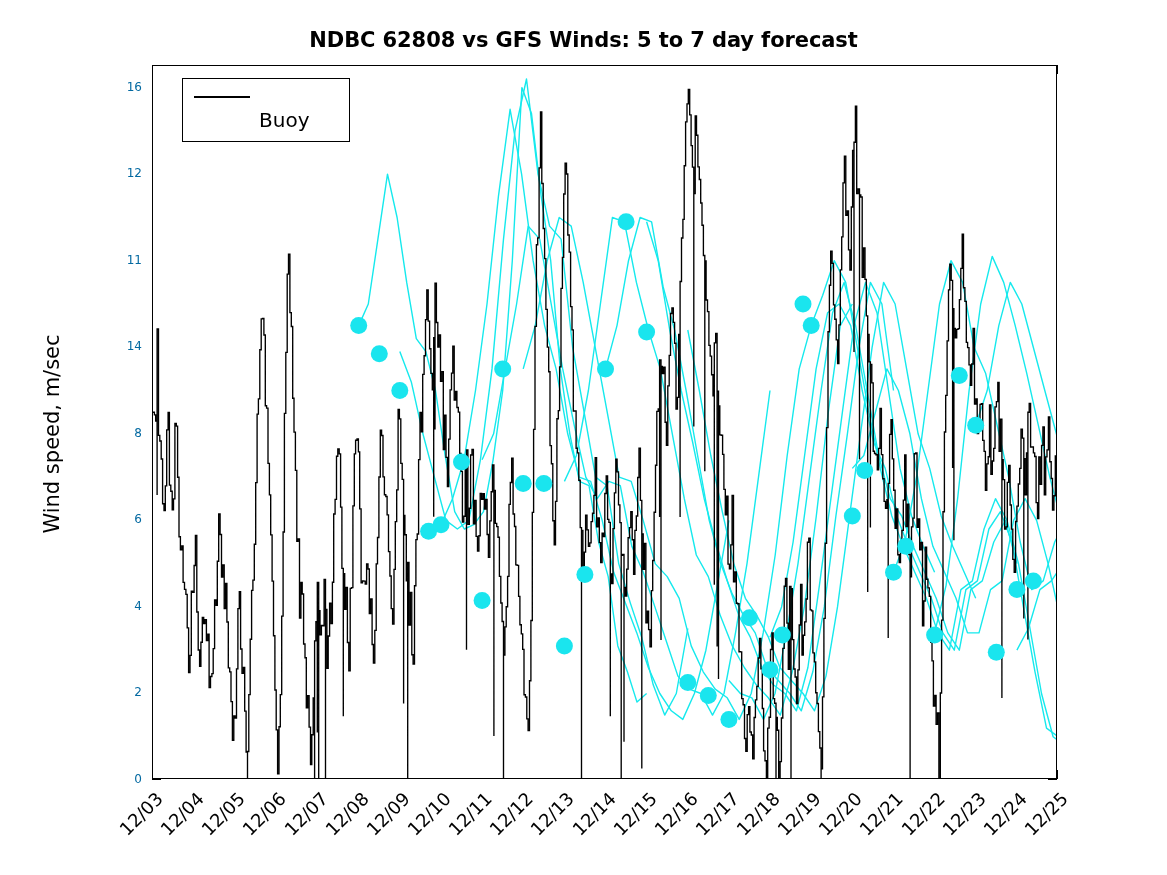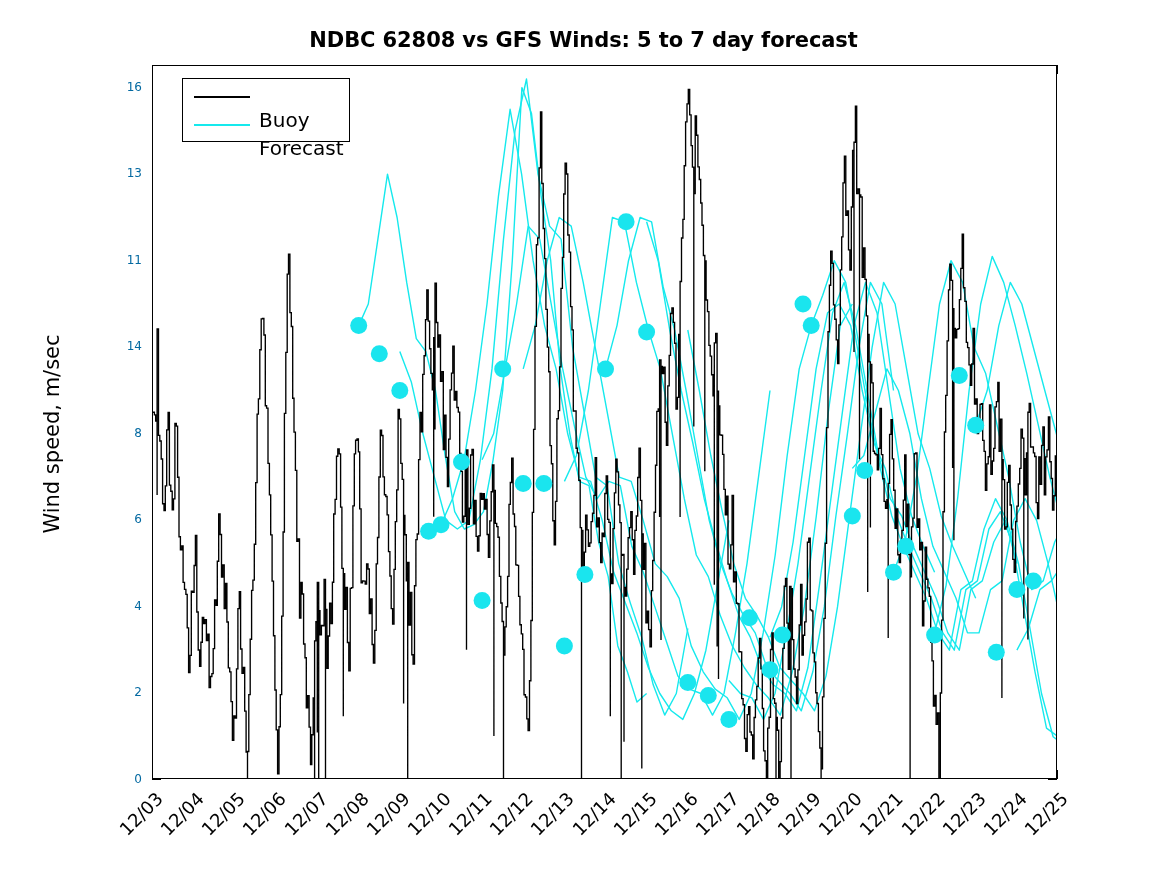--- a/index.html
+++ b/index.html
@@ -122,21 +122,21 @@
       <div class="ytick-mark-r" style="top: 432.818px;"></div>
       <div class="ytick-label" style="top: 432.818px; left: 80px; right: auto; width: 62px;">8</div>
       <div class="ytick-mark" style="top: 346.273px;"></div>
       <div class="ytick-mark-r" style="top: 346.273px;"></div>
       <div class="ytick-label" style="top: 346.273px; left: 80px; right: auto; width: 62px;">14</div>
       <div class="ytick-mark" style="top: 259.727px;"></div>
       <div class="ytick-mark-r" style="top: 259.727px;"></div>
       <div class="ytick-label" style="top: 259.727px; left: 80px; right: auto; width: 62px;">11</div>
       <div class="ytick-mark" style="top: 173.182px;"></div>
       <div class="ytick-mark-r" style="top: 173.182px;"></div>
-      <div class="ytick-label" style="top: 173.182px; left: 80px; right: auto; width: 62px;">13</div>
+      <div class="ytick-label" style="top: 173.182px; left: 80px; right: auto; width: 62px;">12</div>
       <div class="ytick-mark" style="top: 86.6364px;"></div>
       <div class="ytick-mark-r" style="top: 86.6364px;"></div>
       <div class="ytick-label" style="top: 86.6364px; left: 80px; right: auto; width: 62px;">16</div>
       <div class="xtick-mark" style="left: 152px;"></div>
       <div class="xtick-mark-t" style="left: 152px;"></div>
       <div class="xtick-label" style="left: 60px; top: 788px; width: 92px;">12/03</div>
       <div class="xtick-mark" style="left: 193.136px;"></div>
       <div class="xtick-mark-t" style="left: 193.136px;"></div>
       <div class="xtick-label" style="left: 101.136px; top: 788px; width: 92px;">12/04</div>
       <div class="xtick-mark" style="left: 234.273px;"></div>
@@ -263,20 +263,16 @@
           <circle cx="863.9" cy="523.6" r="8.5" fill="#1ae5ee"></circle>
           <circle cx="880.3" cy="514.9" r="8.5" fill="#1ae5ee"></circle>
         </g>
     </svg>
 
     <div id="legend">
       <div class="leg-row" style="top:4px">
         <span class="leg-line"></span>
         <span class="leg-text">Buoy</span>
       </div>
-      <div class="leg-row" style="top:32px">
-        <span class="leg-line fc"></span>
-        <span class="leg-text">Forecast</span>
-      </div>
     </div>
   </div>
 
 </div>
 
 </body></html>

